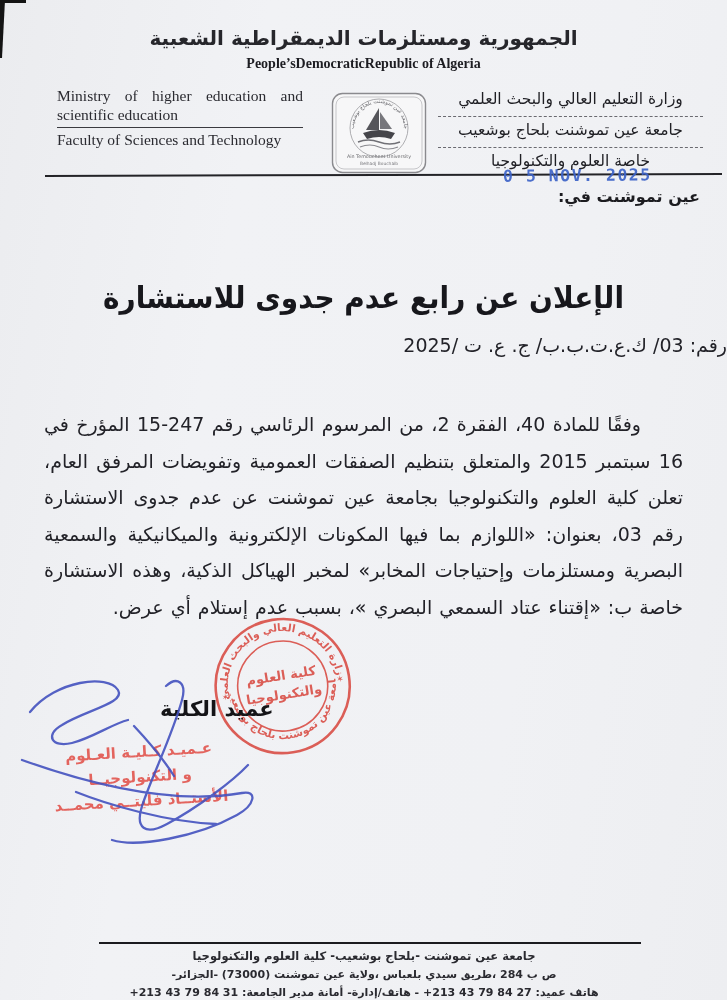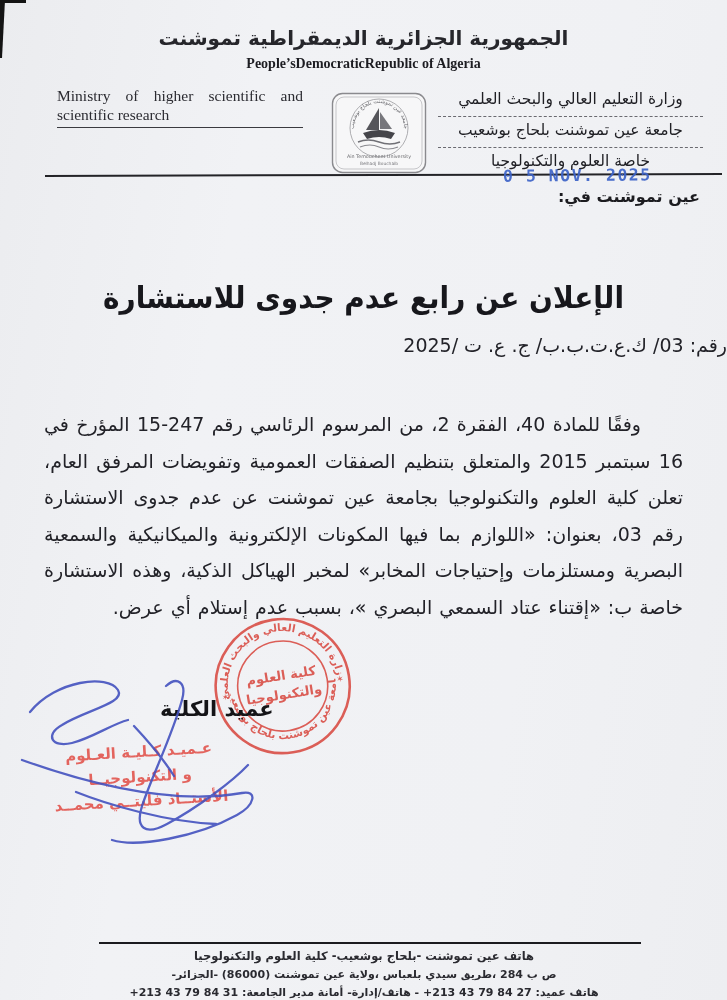--- a/index.html
+++ b/index.html
@@ -58,25 +58,26 @@
   .footer .f1{font-size:11.5px;}
 </style>
 </head>
 <body>
 
 <div class="page">
 
   <div class="scan-edge-left"></div>
   <div class="scan-edge-top"></div>
 
-  <div class="country-ar">الجمهورية الجزائرية الديمقراطية تموشنت</div>
+  <div class="country-ar">الجمهورية ومستلزمات الديمقراطية الشعبية</div>
   <div class="country-en">People’sDemocraticRepublic of Algeria</div>
 
   <div class="hdr-left">
-    <div class="row rule">Ministry of higher scientific and scientific research</div>
+    <div class="row rule">Ministry of higher education and scientific education</div>
+    <div class="row">Faculty of Sciences and Technology</div>
   </div>
 
   <div class="logo-box">
     <svg width="98" height="82" viewBox="0 0 98 82">
       <rect x="2.5" y="1.5" width="93" height="79" rx="10" fill="#f7f7f8" stroke="#8a8a8e" stroke-width="1.4"></rect>
       <rect x="6" y="5" width="86" height="72" rx="8" fill="none" stroke="#b0b0b4" stroke-width=".7"></rect>
       <circle cx="49" cy="36" r="29" fill="none" stroke="#9a9a9e" stroke-width=".8"></circle>
       <path id="logoarc" d="M 24,36 A 25,25 0 0 1 74,36" fill="none"></path>
       <text font-size="5.5" fill="#6a6a6e" font-family="DejaVu Sans, sans-serif">
         <textPath href="#logoarc" startOffset="50%" text-anchor="middle">جامعة عين تموشنت بلحاج بوشعيب</textPath>
@@ -139,18 +140,18 @@
   </div>
 
   <div class="red-dean-text">
     <div>عـميـد كـليـة العـلوم</div>
     <div>و التكنولوجيــا</div>
     <div>الأستــاذ فليتــي محمــد</div>
   </div>
 
   <div class="footer-rule"></div>
   <div class="footer">
-    <div class="f1">هاتف عين تموشنت -بلحاج بوشعيب- كلية العلوم والتكنولوجيا</div>
-    <div>ص ب 284 ،طريق سيدي بلعباس ،ولاية عين تموشنت (86000) -الجزائر-</div>
+    <div class="f1">جامعة عين تموشنت -بلحاج بوشعيب- كلية العلوم والتكنولوجيا</div>
+    <div>ص ب 284 ،طريق سيدي بلعباس ،ولاية عين تموشنت (73000) -الجزائر-</div>
     <div>هاتف عميد: ⁦+213 43 79 84 27⁩ - هاتف/إدارة- أمانة مدير الجامعة: ⁦+213 43 79 84 31⁩</div>
   </div>
 
 </div>
 
 </body></html>

